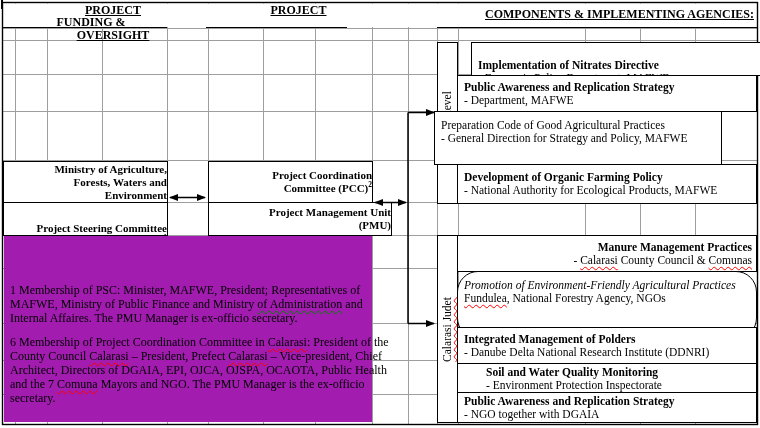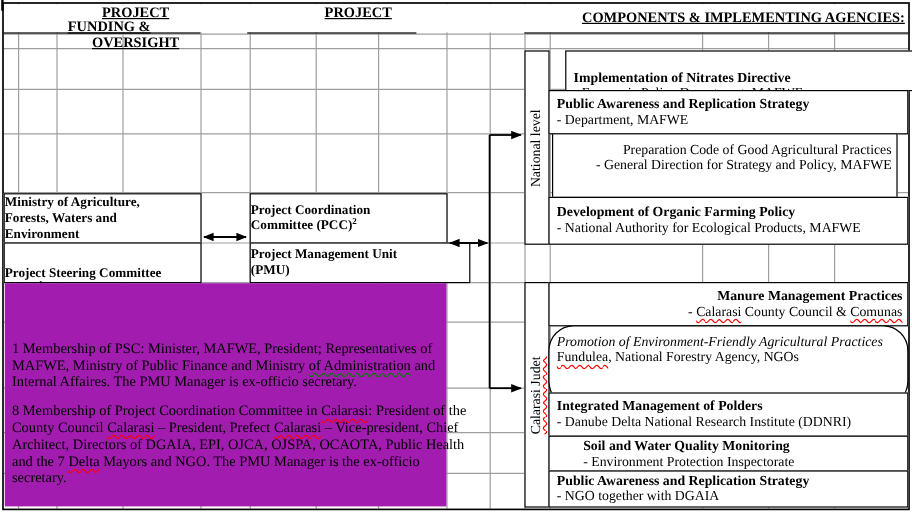--- a/index.html
+++ b/index.html
@@ -7,21 +7,21 @@
           font-family:"Liberation Serif",serif;color:#000;}
   .layer{position:absolute;left:0;top:0;}
   .boxes{position:absolute;left:0;top:0;width:760px;height:428px;z-index:2;}
   .arrows{z-index:3;pointer-events:none;}
   .gridsvg{z-index:1;}
 
   .box{position:absolute;background:#fff;border:1px solid #000;box-sizing:border-box;
        font-size:11.5px;line-height:13px;}
   .cbox{padding:3px 4px 0 6px;}
   .cbox .ln{white-space:nowrap;}
-  .centerbox{font-weight:bold;text-align:left;font-size:11px;line-height:12.8px;}
+  .centerbox{font-weight:bold;text-align:right;font-size:11px;line-height:12.8px;}
 
   .hdr{position:absolute;font-weight:bold;text-align:center;font-size:12px;line-height:12.3px;z-index:2;}
   .hdr span{text-decoration:underline;margin-left:44px;}
   .hdr-rule{position:absolute;height:0;border-top:1px solid #000;z-index:2;}
 
   .bracket{position:absolute;background:#fff;border:1px solid #000;box-sizing:border-box;
            display:flex;align-items:center;justify-content:center;overflow:visible;}
   .vlabel{transform:rotate(-90deg);white-space:nowrap;font-size:11.5px;line-height:11px;}
 
   .fncell{position:absolute;left:4px;top:236px;width:368px;height:186px;background:#a21caf;z-index:2;}
@@ -115,21 +115,21 @@
       <span class="vlabel">National level</span>
     </div>
     <div class="box cbox" style="left:471px;top:42px;width:300px;height:34px;padding-top:16px;">
         <div class="ln"><span class="b">Implementation of Nitrates Directive</span></div>
         <div class="ln"><span>- Economic Policy Department, MAFWE</span></div>
       </div>
     <div class="box cbox" style="left:457px;top:75px;width:300px;height:37px;padding-top:5px;">
         <div class="ln"><span class="b">Public Awareness and Replication Strategy</span></div>
         <div class="ln"><span>- Department, MAFWE</span></div>
       </div>
-    <div class="box cbox" style="left:460px;top:111px;width:288px;height:54px;padding-top:7px;text-align:right;">
+    <div class="box cbox" style="left:434px;top:111px;width:288px;height:54px;padding-top:7px;">
         <div class="ln"><span>Preparation Code of Good Agricultural Practices</span></div>
         <div class="ln"><span>- General Direction for Strategy and Policy, MAFWE</span></div>
       </div>
     <div class="box cbox" style="left:457px;top:164px;width:300px;height:40px;padding-top:6px;">
         <div class="ln"><span class="b">Development of Organic Farming Policy</span></div>
         <div class="ln"><span>- National Authority for Ecological Products, MAFWE</span></div>
       </div>
 
     <div class="bracket" style="left:437px;top:235px;width:21px;height:188px;">
       <span class="vlabel">
@@ -157,24 +157,24 @@
         <div class="ln"><span>- NGO together with DGAIA</span></div>
       </div>
 
     <div class="fncell">
       <div class="footnote" style="top:47px;">
           <div class="ln"><span>1 Membership of PSC: Minister, MAFWE, President; Representatives of</span></div>
           <div class="ln"><span>MAFWE, Ministry of Public Finance and Ministry </span><span class="sq-green">of Administration</span><span> and</span></div>
           <div class="ln"><span>Internal Affaires. The PMU Manager is ex-officio secretary.</span></div>
         </div>
       <div class="footnote" style="top:99px;">
-          <div class="ln"><span>8 Membership of Project Coordination Committee in </span><span class="sq-red">Calarasi</span><span>: President of the</span></div>
+          <div class="ln"><span>6 Membership of Project Coordination Committee in </span><span class="sq-red">Calarasi</span><span>: President of the</span></div>
           <div class="ln"><span>County Council </span><span class="sq-red">Calarasi</span><span> – President, Prefect </span><span class="sq-red">Calarasi</span><span> – Vice-president, Chief</span></div>
           <div class="ln"><span>Architect, Directors of DGAIA, EPI, OJCA, OJSPA, OCAOTA, Public Health</span></div>
-          <div class="ln"><span>and the 7 </span><span class="sq-red">Delta</span><span> Mayors and NGO. The PMU Manager is the ex-officio</span></div>
+          <div class="ln"><span>and the 7 </span><span class="sq-red">Comuna</span><span> Mayors and NGO. The PMU Manager is the ex-officio</span></div>
           <div class="ln"><span>secretary.</span></div>
         </div>
     </div>
   </div>
 
   <svg class="layer arrows" width="760" height="428">
     <defs>
       <marker id="arr" markerWidth="9" markerHeight="8" refX="8" refY="3.5" orient="auto-start-reverse" markerUnits="userSpaceOnUse">
         <path d="M0,0 L9,3.5 L0,7 Z" fill="#000"></path>
       </marker>

